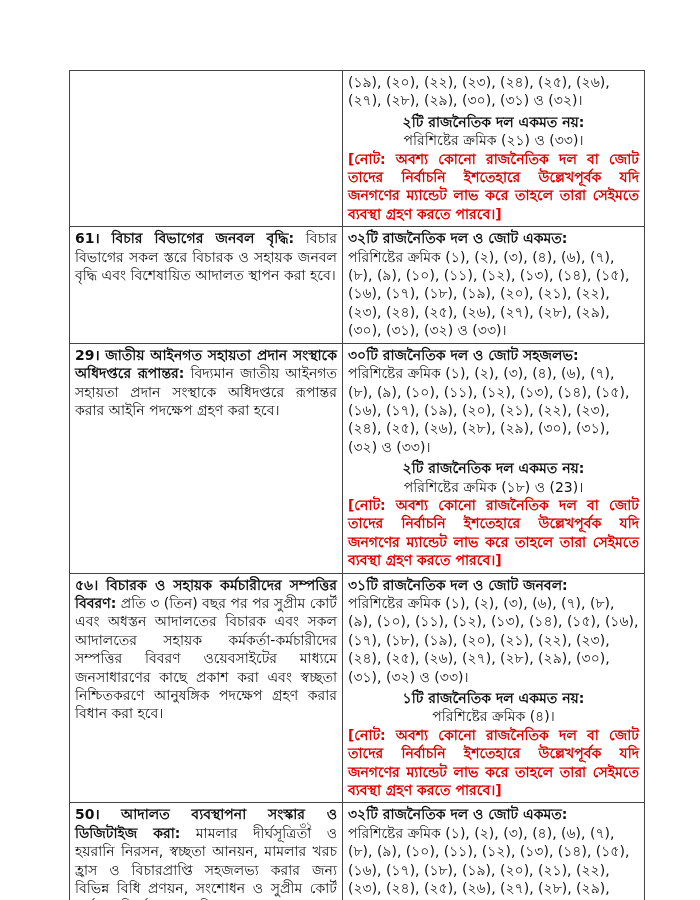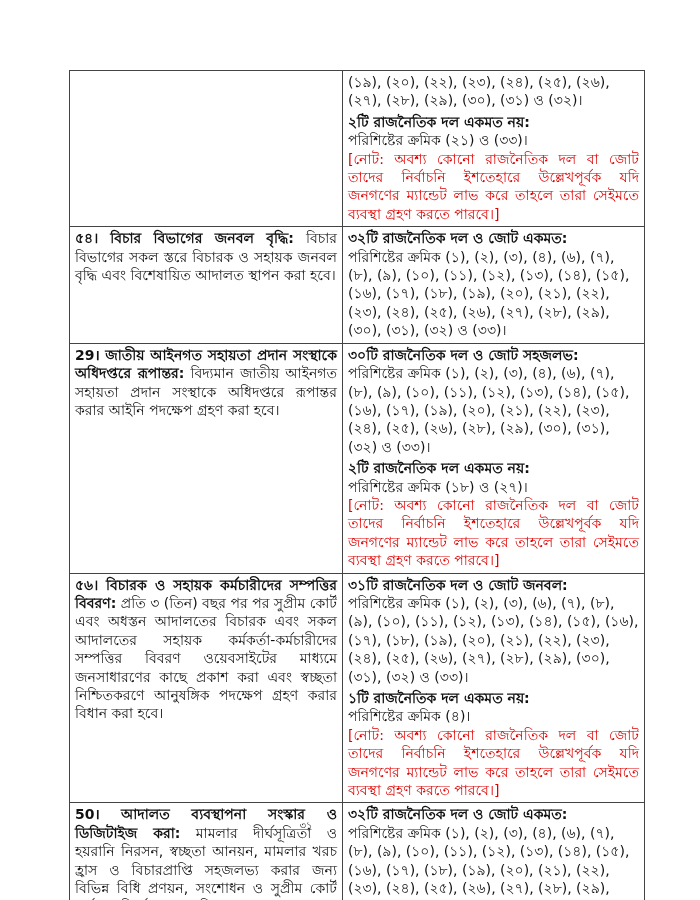--- a/index.html
+++ b/index.html
@@ -8,22 +8,22 @@
   .page-table { position: absolute; left: 69px; top: 70px; width: 576px;
                 border-collapse: collapse; table-layout: fixed; }
   .page-table td { border: 1px solid #444; vertical-align: top; padding: 2px 5px 3px 5px;
                    font-size: 14px; line-height: 18.4px; }
   .col-left { width: 263px; }
   .col-right { width: 291px; }
   .left-text { text-align: justify; }
   .left-text b { font-weight: bold; }
   .hdr { font-weight: bold; display: block; }
   .list { display: block; }
-  .block + .block { margin-top: 3px; }
-  .note { color: #e00000; font-weight: normal; display: block; text-align: justify; }
+  .block + .block { margin-top: 3px; text-align: center; }
+  .note { color: #e00000; font-weight: bold; display: block; text-align: justify; }
   .page-number { position: absolute; top: 818px; left: 0; width: 612px; text-align: center;
                  font-size: 10px; color: #222; }
 </style>
 </head>
 <body>
 
 <table class="page-table">
   <colgroup>
       <col class="col-left">
       <col class="col-right">
@@ -39,21 +39,21 @@
       <div class="block">
         <span class="hdr">২টি রাজনৈতিক দল একমত নয়:</span>
         <span class="list">পরিশিষ্টের ক্রমিক (২১) ও (৩৩)।</span>
       </div>
       <span class="note">[নোট: অবশ্য কোনো রাজনৈতিক দল বা জোট তাদের নির্বাচনি ইশতেহারে উল্লেখপূর্বক যদি জনগণের ম্যান্ডেট লাভ করে তাহলে তারা সেইমতে ব্যবস্থা গ্রহণ করতে পারবে।]</span>
     </td>
   </tr>
 
   <tr style="height:84px;">
     <td class="left-text">
-      <b>৫৪।</b>
+      <b>61।</b>
       <b>বিচার বিভাগের জনবল বৃদ্ধি:</b>
       <span>বিচার বিভাগের সকল স্তরে বিচারক ও সহায়ক জনবল বৃদ্ধি এবং বিশেষায়িত আদালত স্থাপন করা হবে।</span>
     </td>
     <td>
       <div class="block">
         <span class="hdr">৩২টি রাজনৈতিক দল ও জোট একমত:</span>
         <span class="list">পরিশিষ্টের ক্রমিক (১), (২), (৩), (৪), (৬), (৭), (৮), (৯), (১০), (১১), (১২), (১৩), (১৪), (১৫), (১৬), (১৭), (১৮), (১৯), (২০), (২১), (২২), (২৩), (২৪), (২৫), (২৬), (২৭), (২৮), (২৯), (৩০), (৩১), (৩২) ও (৩৩)।</span>
       </div>
     </td>
   </tr>
@@ -64,21 +64,21 @@
       <b>জাতীয় আইনগত সহায়তা প্রদান সংস্থাকে অধিদপ্তরে রূপান্তর:</b>
       <span>বিদ্যমান জাতীয় আইনগত সহায়তা প্রদান সংস্থাকে অধিদপ্তরে রূপান্তর করার আইনি পদক্ষেপ গ্রহণ করা হবে।</span>
     </td>
     <td>
       <div class="block">
         <span class="hdr">৩০টি রাজনৈতিক দল ও জোট সহজলভ:</span>
         <span class="list">পরিশিষ্টের ক্রমিক (১), (২), (৩), (৪), (৬), (৭), (৮), (৯), (১০), (১১), (১২), (১৩), (১৪), (১৫), (১৬), (১৭), (১৯), (২০), (২১), (২২), (২৩), (২৪), (২৫), (২৬), (২৮), (২৯), (৩০), (৩১), (৩২) ও (৩৩)।</span>
       </div>
       <div class="block">
         <span class="hdr">২টি রাজনৈতিক দল একমত নয়:</span>
-        <span class="list">পরিশিষ্টের ক্রমিক (১৮) ও (২৭)।</span>
+        <span class="list">পরিশিষ্টের ক্রমিক (১৮) ও (23)।</span>
       </div>
       <span class="note">[নোট: অবশ্য কোনো রাজনৈতিক দল বা জোট তাদের নির্বাচনি ইশতেহারে উল্লেখপূর্বক যদি জনগণের ম্যান্ডেট লাভ করে তাহলে তারা সেইমতে ব্যবস্থা গ্রহণ করতে পারবে।]</span>
     </td>
   </tr>
 
   <tr style="height:196px;">
     <td class="left-text">
       <b>৫৬।</b>
       <b>বিচারক ও সহায়ক কর্মচারীদের সম্পত্তির বিবরণ:</b>
       <span>প্রতি ৩ (তিন) বছর পর পর সুপ্রীম কোর্ট এবং অধস্তন আদালতের বিচারক এবং সকল আদালতের সহায়ক কর্মকর্তা-কর্মচারীদের সম্পত্তির বিবরণ ওয়েবসাইটের মাধ্যমে জনসাধারণের কাছে প্রকাশ করা এবং স্বচ্ছতা নিশ্চিতকরণে আনুষঙ্গিক পদক্ষেপ গ্রহণ করার বিধান করা হবে।</span>

